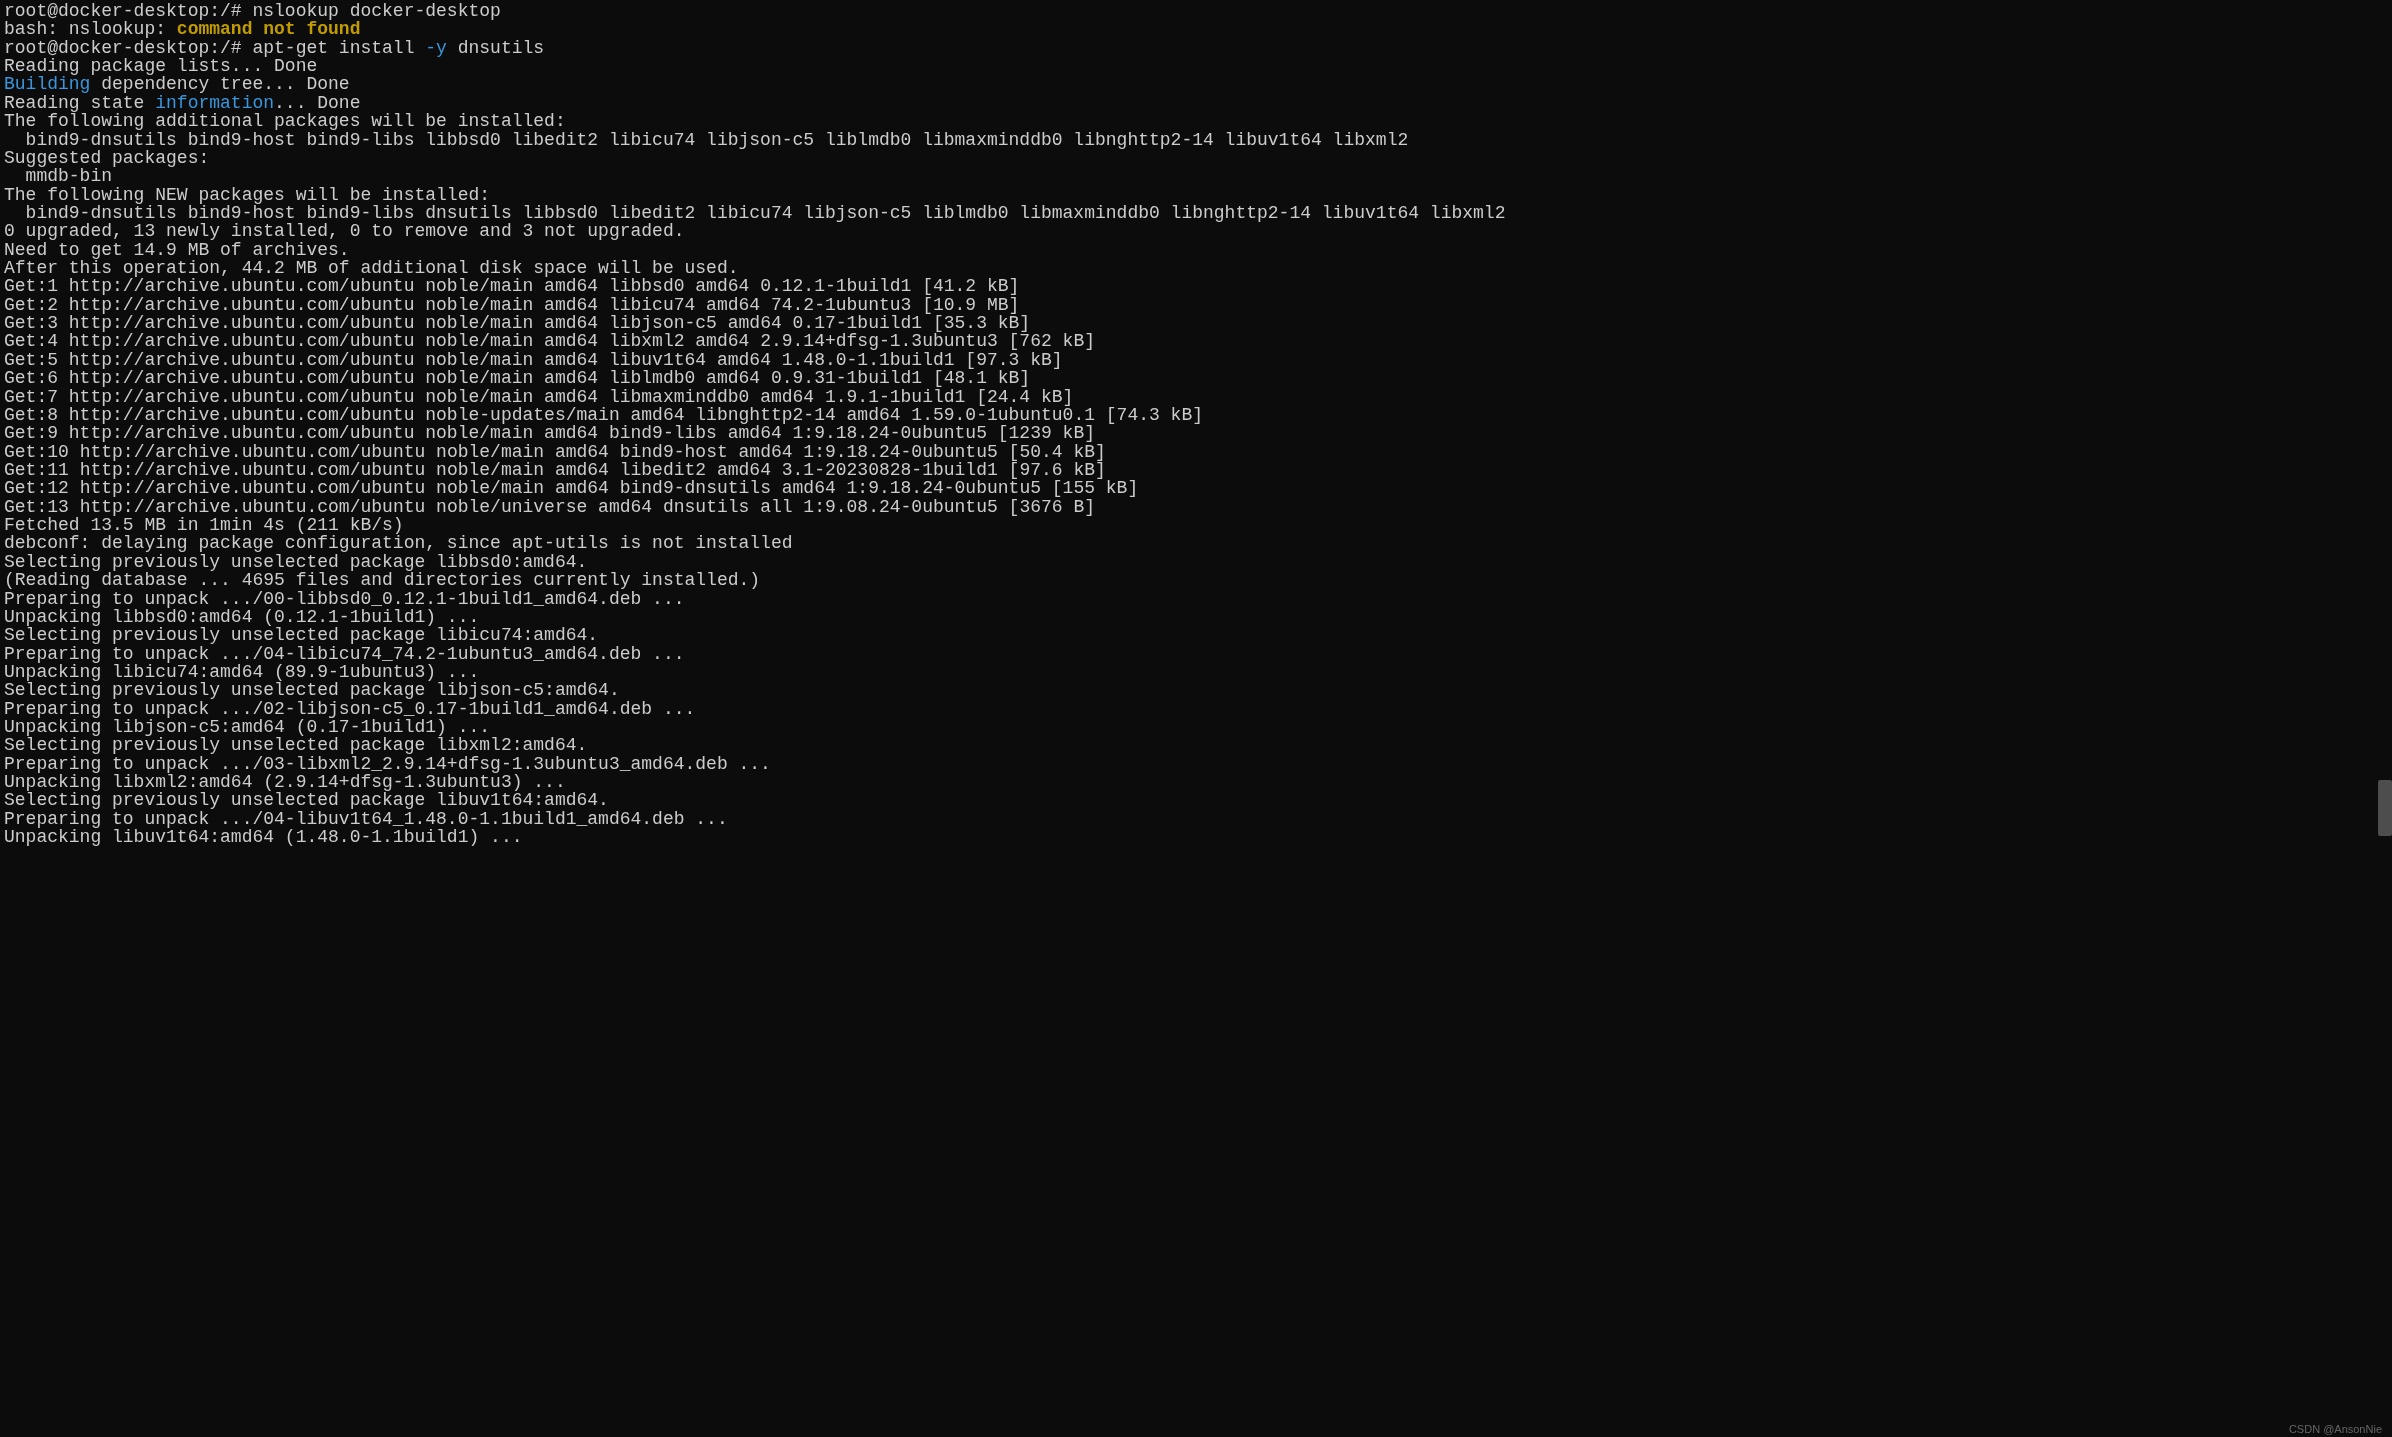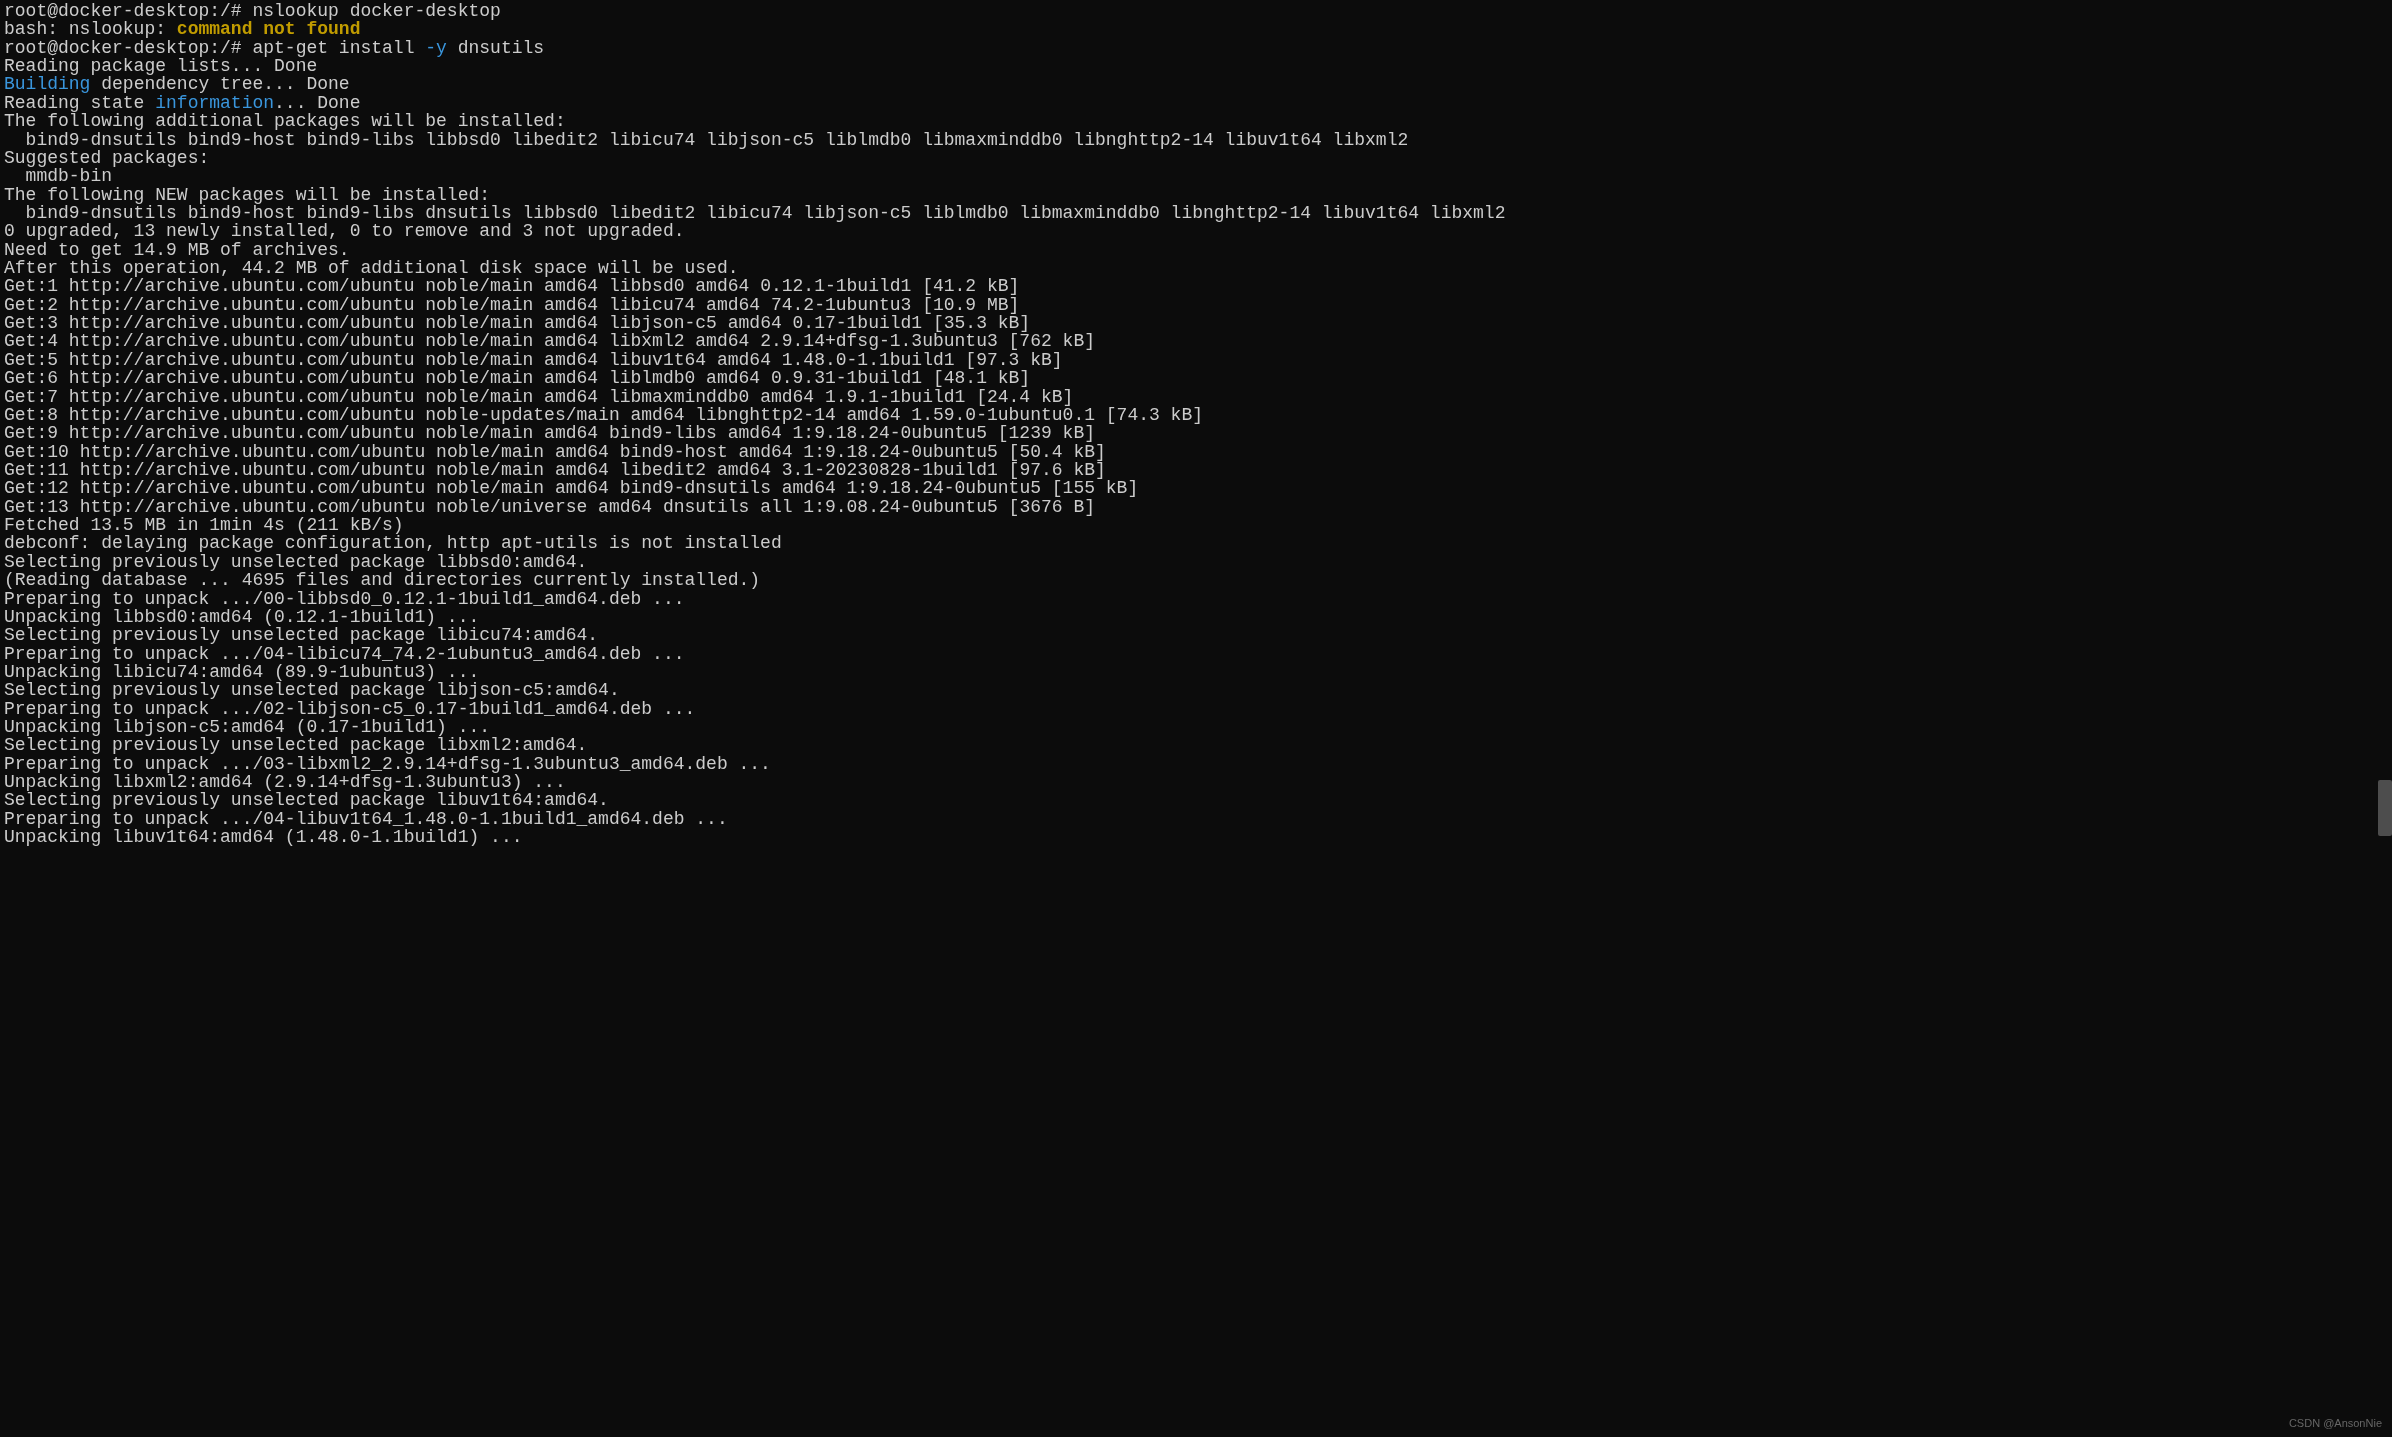--- a/index.html
+++ b/index.html
@@ -17,21 +17,21 @@
   .terminal {
     padding: 2px 4px;
     white-space: pre;
   }
   .yellow { color: #c19c00; font-weight: bold; }
   .cyan { color: #3a96dd; }
   .url { }
   .watermark {
     position: absolute;
     right: 10px;
-    bottom: 8px;
+    bottom: 2px;
     font-size: 11px;
     color: #666;
     font-family: Arial, sans-serif;
   }
   .scrollbar {
     position:absolute;
     right:0;
     top:780px;
     width:14px;
     height:56px;
@@ -64,21 +64,21 @@
 <span><span>Get:5 </span><span class="url">http://archive.ubuntu.com/ubuntu</span><span> noble/main amd64 libuv1t64 amd64 1.48.0-1.1build1 [97.3 kB]</span></span>
 <span><span>Get:6 </span><span class="url">http://archive.ubuntu.com/ubuntu</span><span> noble/main amd64 liblmdb0 amd64 0.9.31-1build1 [48.1 kB]</span></span>
 <span><span>Get:7 </span><span class="url">http://archive.ubuntu.com/ubuntu</span><span> noble/main amd64 libmaxminddb0 amd64 1.9.1-1build1 [24.4 kB]</span></span>
 <span><span>Get:8 </span><span class="url">http://archive.ubuntu.com/ubuntu</span><span> noble-updates/main amd64 libnghttp2-14 amd64 1.59.0-1ubuntu0.1 [74.3 kB]</span></span>
 <span><span>Get:9 </span><span class="url">http://archive.ubuntu.com/ubuntu</span><span> noble/main amd64 bind9-libs amd64 1:9.18.24-0ubuntu5 [1239 kB]</span></span>
 <span><span>Get:10 </span><span class="url">http://archive.ubuntu.com/ubuntu</span><span> noble/main amd64 bind9-host amd64 1:9.18.24-0ubuntu5 [50.4 kB]</span></span>
 <span><span>Get:11 </span><span class="url">http://archive.ubuntu.com/ubuntu</span><span> noble/main amd64 libedit2 amd64 3.1-20230828-1build1 [97.6 kB]</span></span>
 <span><span>Get:12 </span><span class="url">http://archive.ubuntu.com/ubuntu</span><span> noble/main amd64 bind9-dnsutils amd64 1:9.18.24-0ubuntu5 [155 kB]</span></span>
 <span><span>Get:13 </span><span class="url">http://archive.ubuntu.com/ubuntu</span><span> noble/universe amd64 dnsutils all 1:9.08.24-0ubuntu5 [3676 B]</span></span>
 <span>Fetched 13.5 MB in 1min 4s (211 kB/s)</span>
-<span>debconf: delaying package configuration, http apt-utils is not installed</span>
+<span>debconf: delaying package configuration, since apt-utils is not installed</span>
 <span>Selecting previously unselected package libbsd0:amd64.</span>
 <span>(Reading database ... 4695 files and directories currently installed.)</span>
 <span>Preparing to unpack .../00-libbsd0_0.12.1-1build1_amd64.deb ...</span>
 <span>Unpacking libbsd0:amd64 (0.12.1-1build1) ...</span>
 <span>Selecting previously unselected package libicu74:amd64.</span>
 <span>Preparing to unpack .../04-libicu74_74.2-1ubuntu3_amd64.deb ...</span>
 <span>Unpacking libicu74:amd64 (89.9-1ubuntu3) ...</span>
 <span>Selecting previously unselected package libjson-c5:amd64.</span>
 <span>Preparing to unpack .../02-libjson-c5_0.17-1build1_amd64.deb ...</span>
 <span>Unpacking libjson-c5:amd64 (0.17-1build1) ...</span>

